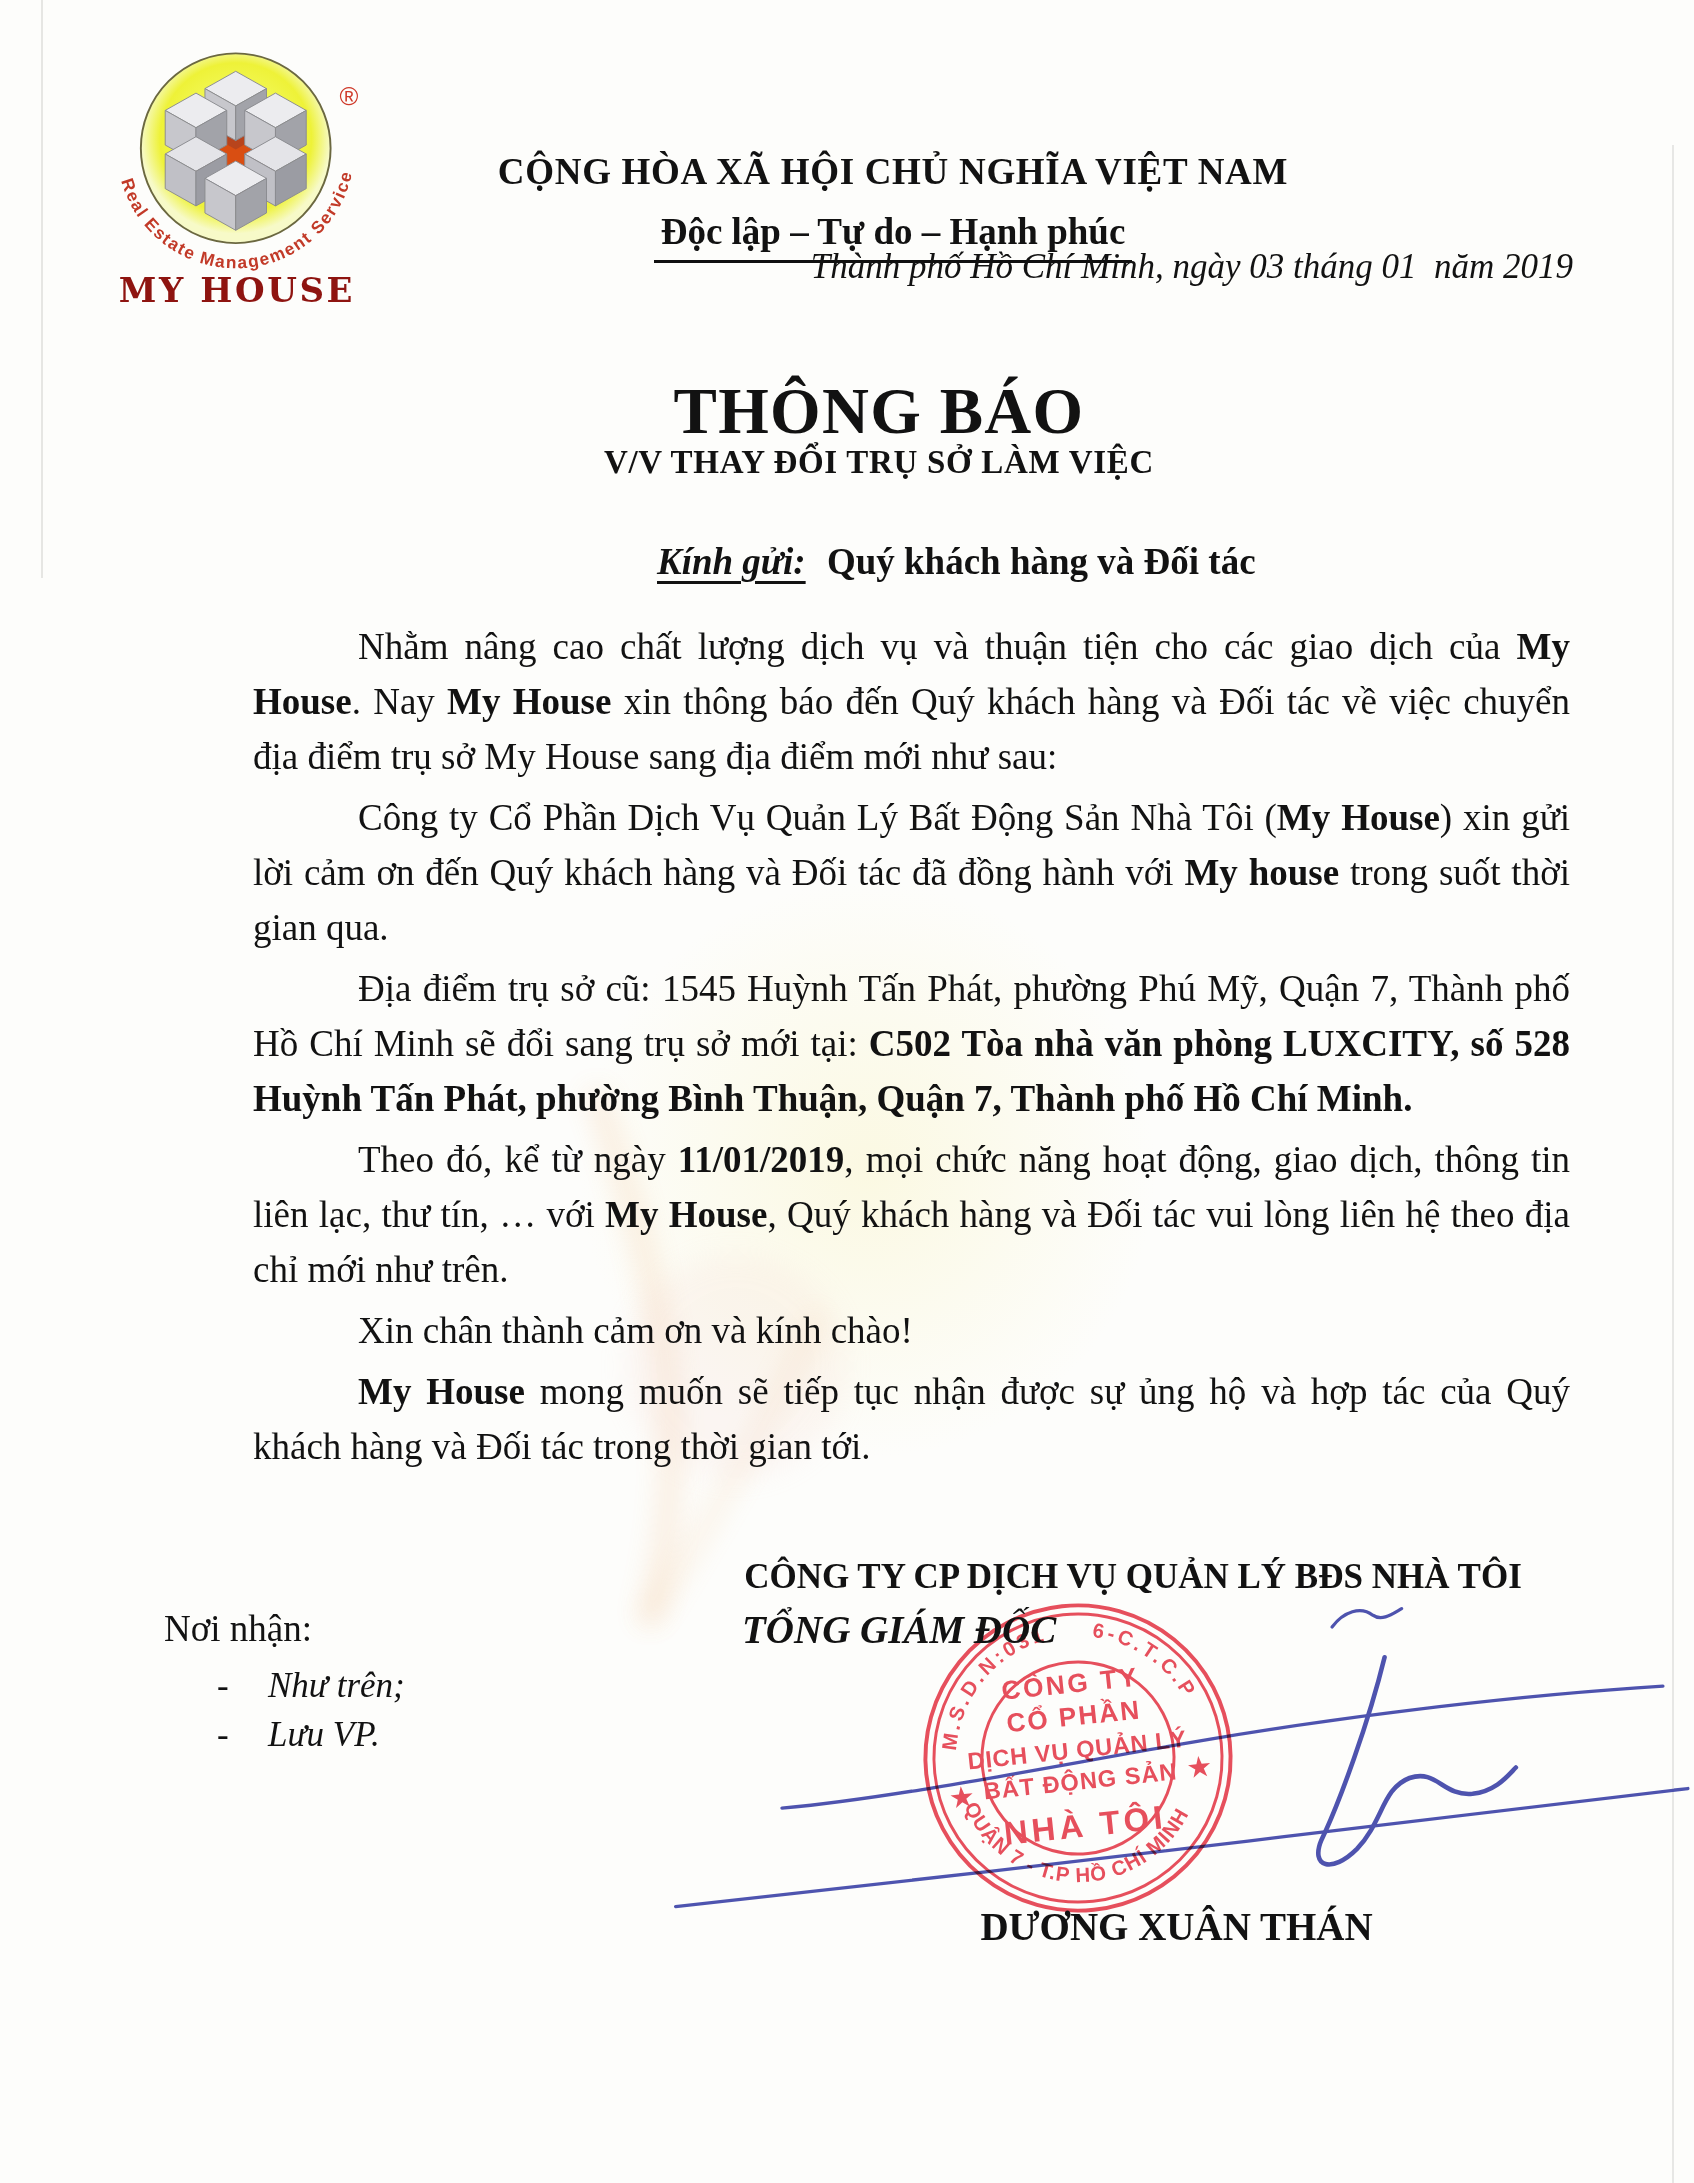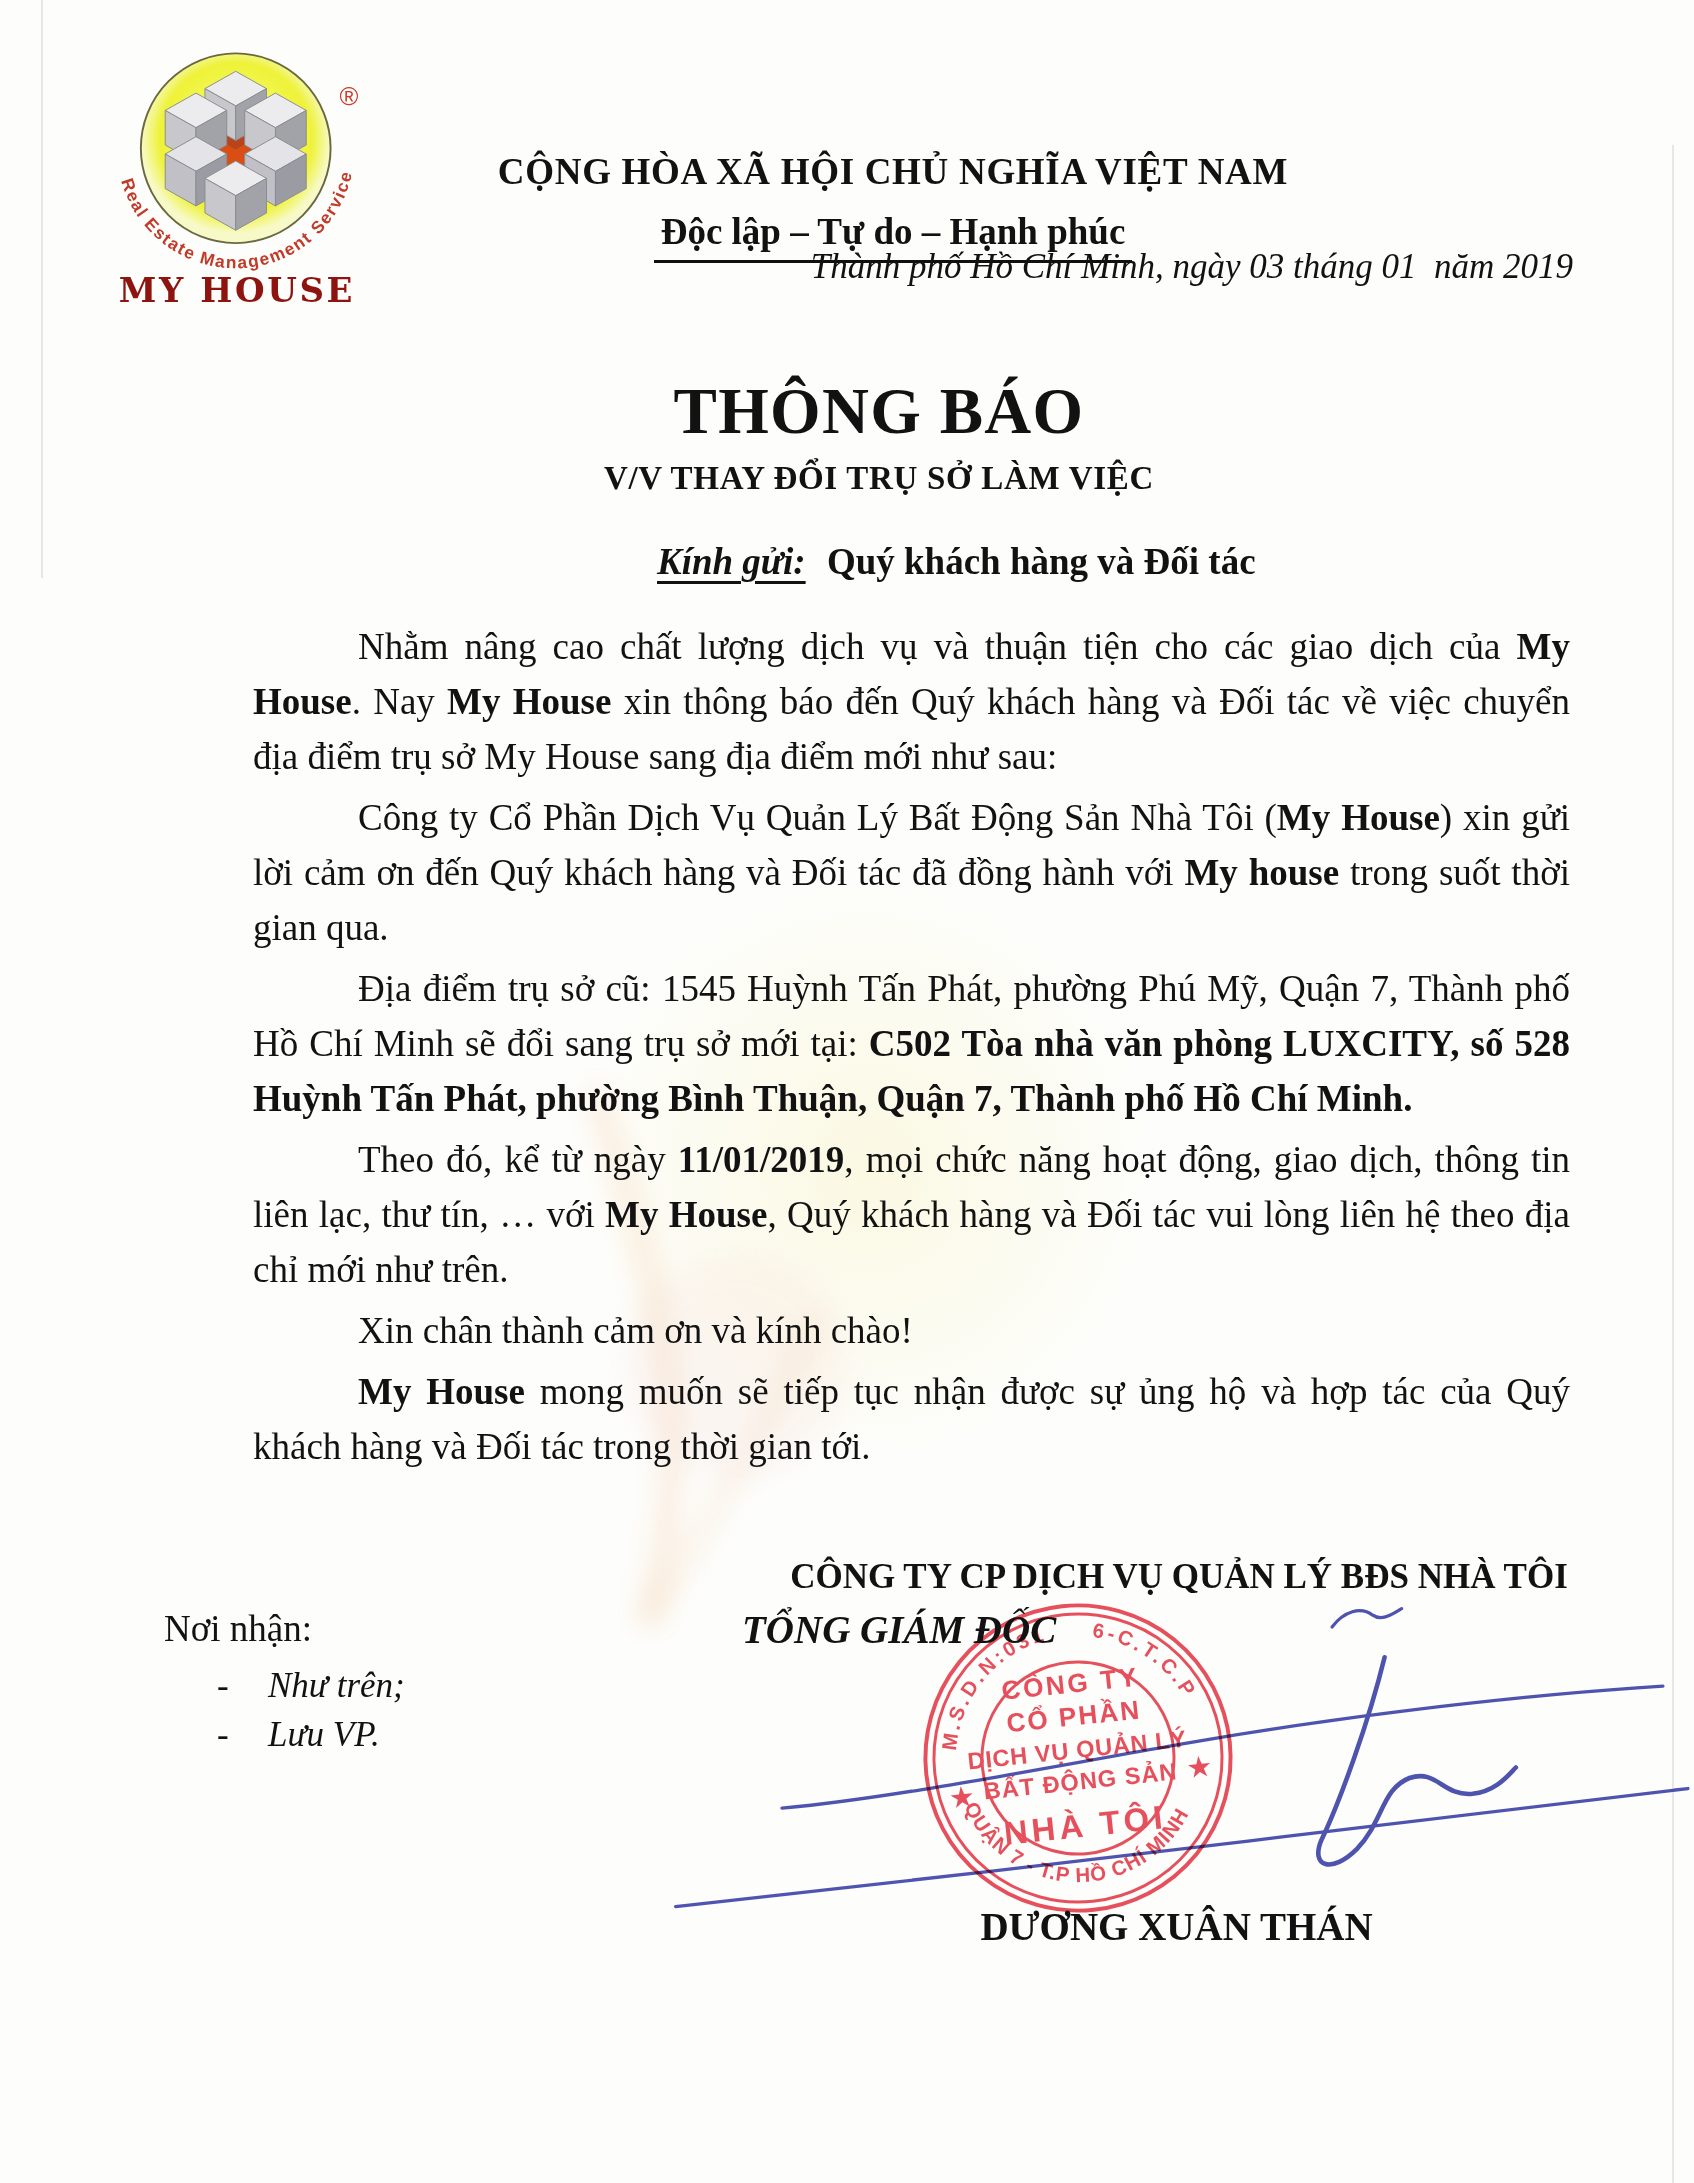--- a/index.html
+++ b/index.html
@@ -23,38 +23,38 @@
   
   .motto-block{position:absolute;left:384px;top:150px;width:1018px;text-align:center;}
   .motto1{font-weight:bold;font-size:37px;letter-spacing:0.7px;}
   .motto2{display:inline-block;margin-top:6px;font-weight:bold;font-size:37px;
           border-bottom:3.3px solid #101010;padding:0 6.6px 6.6px 6.6px;}
   .date-line{position:absolute;right:121px;top:247px;font-style:italic;font-size:35px;white-space:pre;}
   
   .doc-title{position:absolute;left:253px;top:355px;width:1252px;text-align:center;
              font-weight:bold;font-size:65px;letter-spacing:1.3px;margin-top:19px;}
   .doc-subject{position:absolute;left:253px;top:444px;width:1252px;text-align:center;
-               font-weight:bold;font-size:33px;letter-spacing:0.7px;margin-top:16px;}
+               font-weight:bold;font-size:33px;letter-spacing:0.7px;}
   .salutation{position:absolute;left:657px;top:540px;font-size:37px;}
   .sal-label{font-weight:bold;font-style:italic;text-decoration:underline;
              text-decoration-thickness:2.6px;text-underline-offset:6.6px;}
   .sal-rest{font-weight:bold;margin-left:12px;}
   
   .body-text{position:absolute;left:253px;top:619px;width:1317px;
              font-size:37px;line-height:55px;text-align:justify;}
   .body-text p{margin:0 0 6px 0;text-indent:105px;}
   .body-text b{font-weight:bold;}
   
   .recipients{position:absolute;left:164px;top:1607px;font-size:37px;}
   .rec-label{margin-bottom:16px;}
   .rec-item{display:flex;font-size:35px;margin-bottom:9.2px;}
   .rec-dash{width:51px;padding-left:53px;}
   .rec-text{font-style:italic;}
   
-  .sig-company{position:absolute;left:762px;top:1557px;width:834px;text-align:center;
+  .sig-company{position:absolute;left:716px;top:1557px;width:834px;text-align:center;
                font-weight:bold;font-size:35px;}
   .sig-title{position:absolute;left:742px;top:1607px;width:848px;text-align:left;
              font-weight:bold;font-style:italic;font-size:39px;z-index:5;}
   .stamp-svg{position:absolute;left:907px;top:1587px;width:342px;height:342px;z-index:3;opacity:.92;}
   .sign-svg{position:absolute;left:657px;top:1564px;width:1037px;height:407px;z-index:6;
             mix-blend-mode:multiply;}
   .sig-name{position:absolute;left:848px;top:1904px;width:657px;text-align:center;
             font-weight:bold;font-size:39px;z-index:7;}
   .wm{position:absolute;left:0;top:0;z-index:0;}
   .content{position:relative;z-index:1;}

